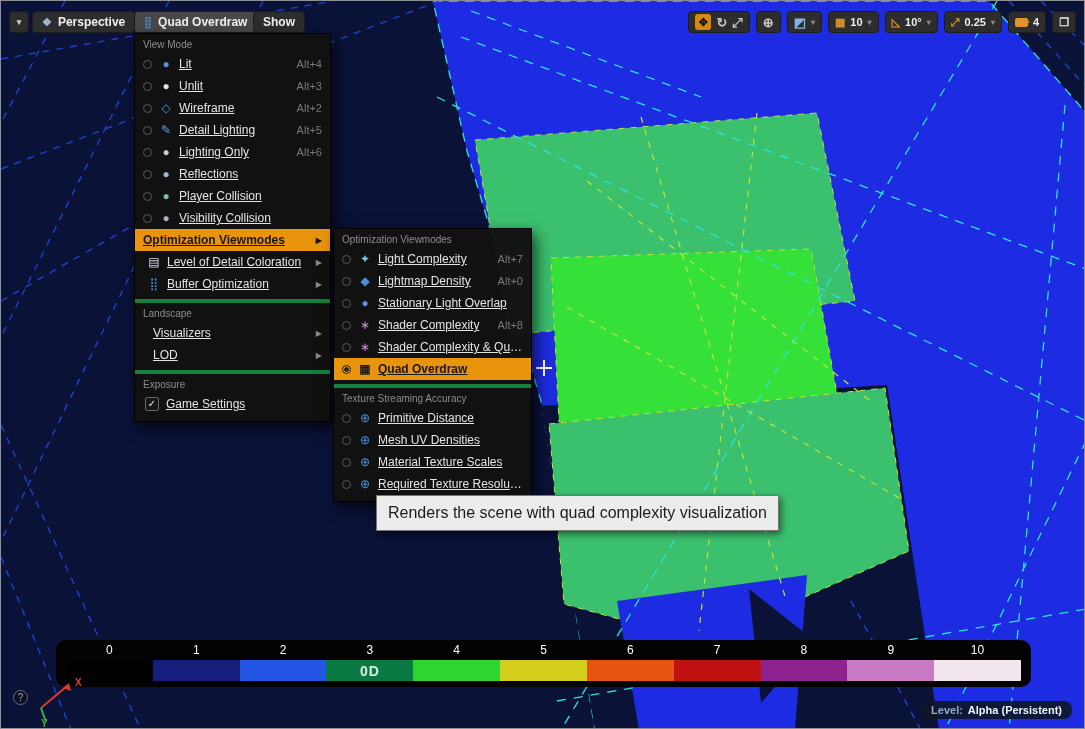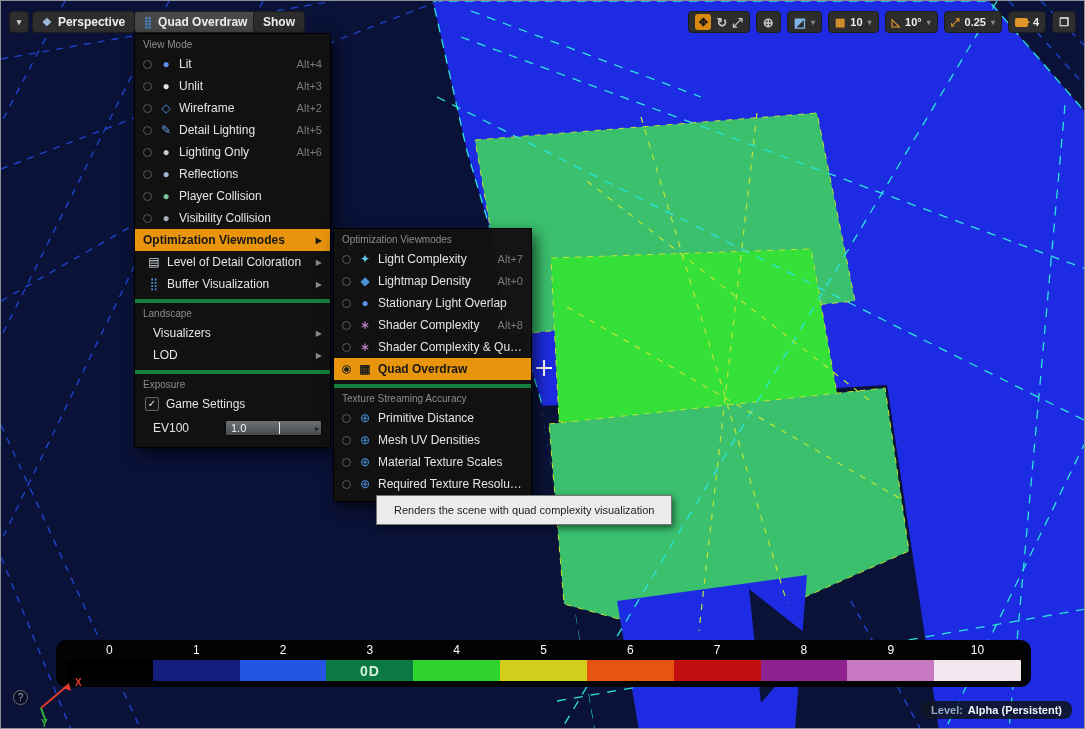--- a/index.html
+++ b/index.html
@@ -33,40 +33,40 @@
         box-shadow:4px 6px 14px rgba(0,0,0,.65);color:#e4e4e4;font-size:12px;
         padding-bottom:6px;box-sizing:border-box;}
   .menu.main{left:133px;top:32px;width:197px;z-index:20;}
   .menu.sub{left:332px;top:227px;width:199px;z-index:25;}
   .mheader{font-size:10px;color:#8d8d8d;padding:5px 8px 3px;}
   .mheader.line{border-top:4px solid #15803d;margin-top:4px;padding-top:5px;}
   .mrow{height:22px;display:flex;align-items:center;padding:0 8px;white-space:nowrap;}
   .radio{width:9px;height:9px;border-radius:50%;border:1.5px solid #5a5a5a;margin-right:6px;flex:none;box-sizing:border-box;background:transparent;}
   .radio.on{border-color:#222;background:radial-gradient(circle,#222 0 2px,transparent 2.6px);}
   .micon{width:16px;margin-right:5px;font-size:12px;line-height:1;text-align:center;flex:none;}
-  .mlabel{flex:1;overflow:hidden;text-overflow:ellipsis;}
+  .mlabel{flex:1;overflow:hidden;text-overflow:ellipsis;text-decoration:underline;}
   .mshort{color:#7a7a7a;font-size:11px;margin-left:8px;}
   .marrow{color:#8a8a8a;font-size:8px;margin-left:6px;}
   .mrow.sel{background:#e9940d;color:#171717;font-weight:600;}
   .mrow.sel .marrow{color:#171717;}
   .iconrow .micon{margin-left:3px;}
   .flyrow{padding-left:18px;}
   .cbx{width:12px;height:12px;border:1px solid #6a6a6a;border-radius:2px;background:#161616;
        color:#eaeaea;font-size:10px;line-height:11px;text-align:center;margin:0 7px 0 2px;flex:none;}
   .evrow{height:26px;display:flex;align-items:center;padding:0 8px 0 18px;gap:8px;}
   .evlabel{width:64px;}
   .evbox{flex:1;height:16px;background:linear-gradient(#6e7276,#46494d);border:1px solid #0c0c0c;
          border-radius:2px;position:relative;display:flex;align-items:center;color:#f4f4f4;
          font-size:11px;padding-left:5px;box-sizing:border-box;}
   .evthumb{position:absolute;left:56%;top:1px;bottom:1px;width:1px;background:#e8e8e8;}
   .evspin{position:absolute;right:2px;font-size:8px;color:#1d1d1d;}
 
   
   .tooltip{position:absolute;left:375px;top:494px;z-index:30;background:#ececec;
-           border:1px solid #767676;color:#1c1c1c;font-size:11px;padding:8px 17px;
+           border:1px solid #767676;color:#1c1c1c;font-size:16px;padding:8px 11px;
            box-shadow:2px 3px 7px rgba(0,0,0,.55);white-space:nowrap;}
 
   
   .legend{position:absolute;left:55px;top:639px;width:975px;height:47px;background:#030303;
           border-radius:10px;z-index:5;display:flex;flex-direction:column;
           padding:3px 10px 6px;box-sizing:border-box;}
   .legend-labels{display:flex;height:17px;}
   .legend-labels span{flex:1;text-align:center;color:#fff;font-size:12px;}
   .legend-bar{display:flex;flex:1;border-radius:1px;overflow:hidden;}
   .seg{flex:1;position:relative;}
@@ -238,46 +238,38 @@
       <span class="marrow">▶</span>
     </div>
 
     <div class="mrow iconrow">
       <span class="micon" style="color: rgb(211, 218, 230);">▤</span>
       <span class="mlabel">Level of Detail Coloration</span>
       <span class="marrow">▶</span>
     </div>
     <div class="mrow iconrow">
       <span class="micon" style="color: rgb(74, 144, 217);">⣿</span>
-      <span class="mlabel">Buffer Visualization</span>
+      <span class="mlabel">Buffer Optimization</span>
       <span class="marrow">▶</span>
     </div>
 
     <div class="mheader line">Landscape</div>
     <div class="mrow flyrow">
       <span class="mlabel">Visualizers</span>
       <span class="marrow">▶</span>
     </div>
     <div class="mrow flyrow">
       <span class="mlabel">LOD</span>
       <span class="marrow">▶</span>
     </div>
 
     <div class="mheader line">Exposure</div>
     <div class="mrow">
       <span class="cbx">✓</span>
       <span class="mlabel">Game Settings</span>
-    </div>
-    <div class="evrow">
-      <span class="evlabel">EV100</span>
-      <div class="evbox">
-        <span>1.0</span>
-        <span class="evthumb"></span>
-        <span class="evspin">▸</span>
-      </div>
     </div>
   </div>
 
   <div class="menu sub">
     <div class="mheader">Optimization Viewmodes</div>
 
     <div class="mrow">
       <span class="radio"></span>
       <span class="micon" style="color: rgb(98, 200, 232);">✦</span>
       <span class="mlabel">Light Complexity</span>

